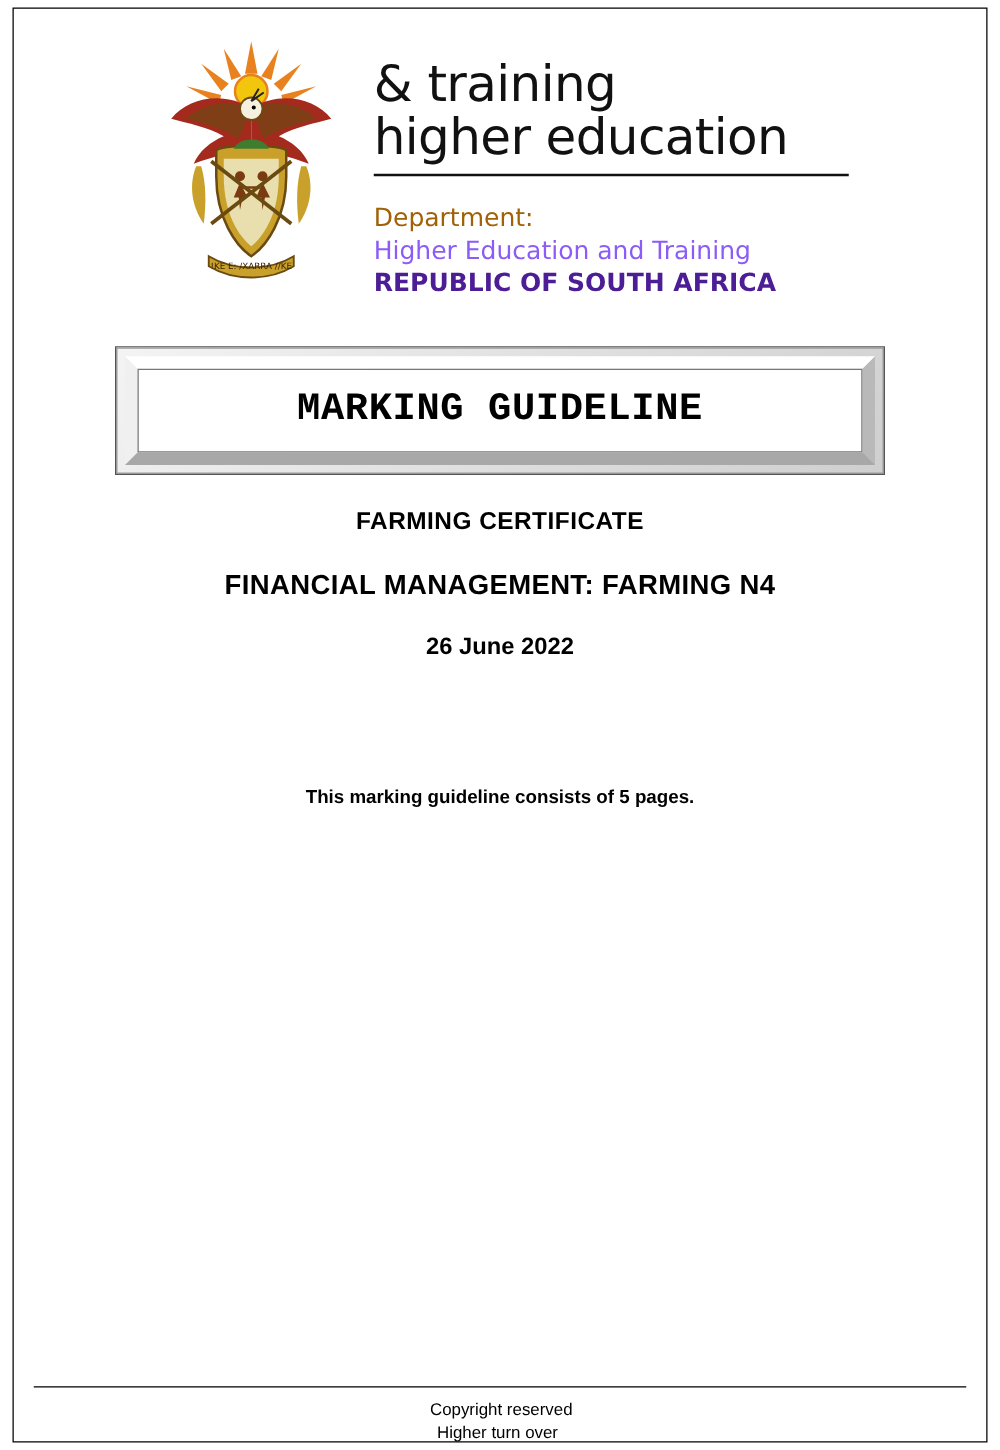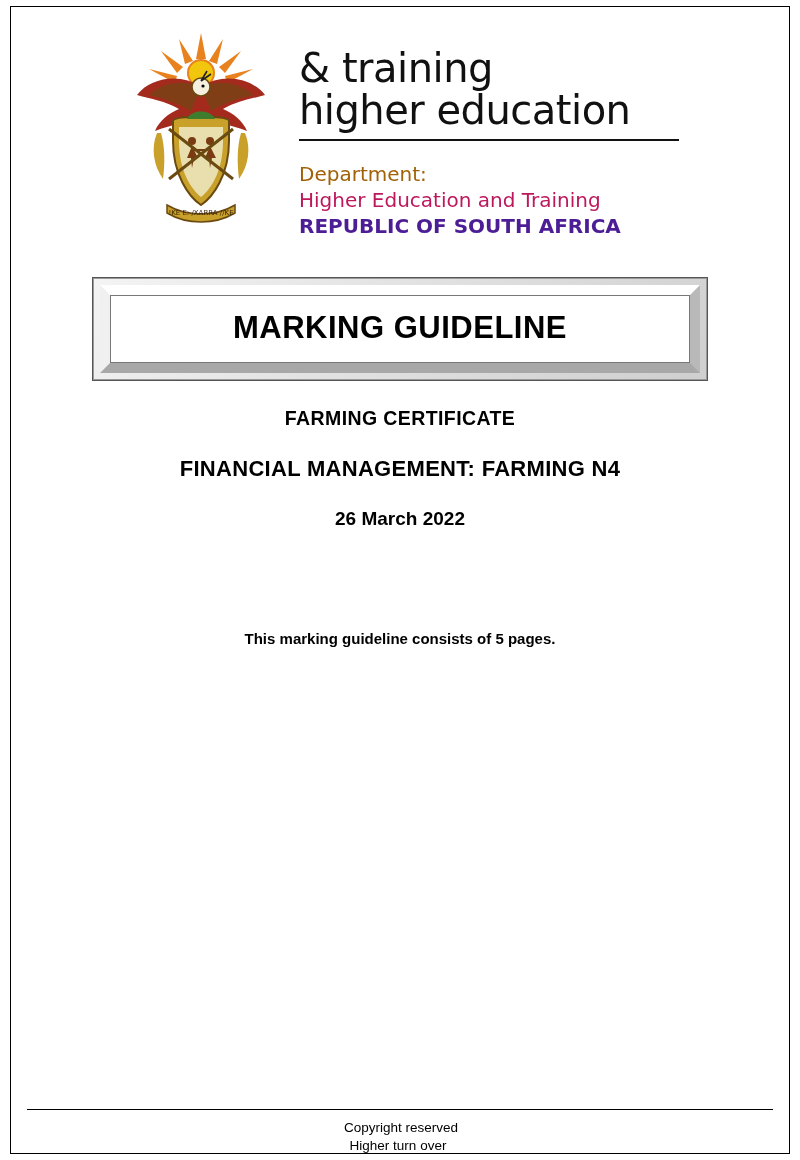--- a/index.html
+++ b/index.html
@@ -77,21 +77,21 @@
     font-family: "DejaVu Sans", sans-serif;
     font-size: 20px;
     line-height: 26px;
     color: #a16207;
     margin-top: 20px;
   }
   .dept-sub2 {
     font-family: "DejaVu Sans", sans-serif;
     font-size: 20px;
     line-height: 26px;
-    color: #be185d;
+    color: #8b5cf6;
   }
   .dept-sub3 {
     font-family: "DejaVu Sans", sans-serif;
     font-size: 20px;
     line-height: 26px;
     color: #4c1d95;
     font-weight: 700;
   }
 
   
@@ -113,20 +113,21 @@
     border-left: 10px solid #f0f0f0;
     border-right: 10px solid #b9b9b9;
     border-bottom: 10px solid #a8a8a8;
     box-sizing: border-box;
   }
   .plate-inner {
     background: #ffffff;
     border: 1px solid #777;
     text-align: center;
     padding: 14px 0 16px 0;
+    font-family: Liberation Mono, monospace;
   }
   .plate-inner .plate-title {
     font-size: 31px;
     font-weight: 700;
     letter-spacing: 0.5px;
     color: #000;
   }
 
   
   .doc-lines {
@@ -251,21 +252,21 @@
           <div class="plate-inner">
             <div class="plate-title">MARKING GUIDELINE</div>
           </div>
         </div>
       </div>
     </div>
 
     <div class="doc-lines">
       <div class="line-cert">FARMING CERTIFICATE</div>
       <div class="line-subject">FINANCIAL MANAGEMENT: FARMING N4</div>
-      <div class="line-date">26 March 2022</div>
+      <div class="line-date">26 June 2022</div>
       <div class="line-pages">This marking guideline consists of 5 pages.</div>
     </div>
 
     <div class="spacer"></div>
 
     <div class="footer">
       <div class="left">Copyright reserved</div>
       <div class="right">Higher turn over</div>
     </div>
 

